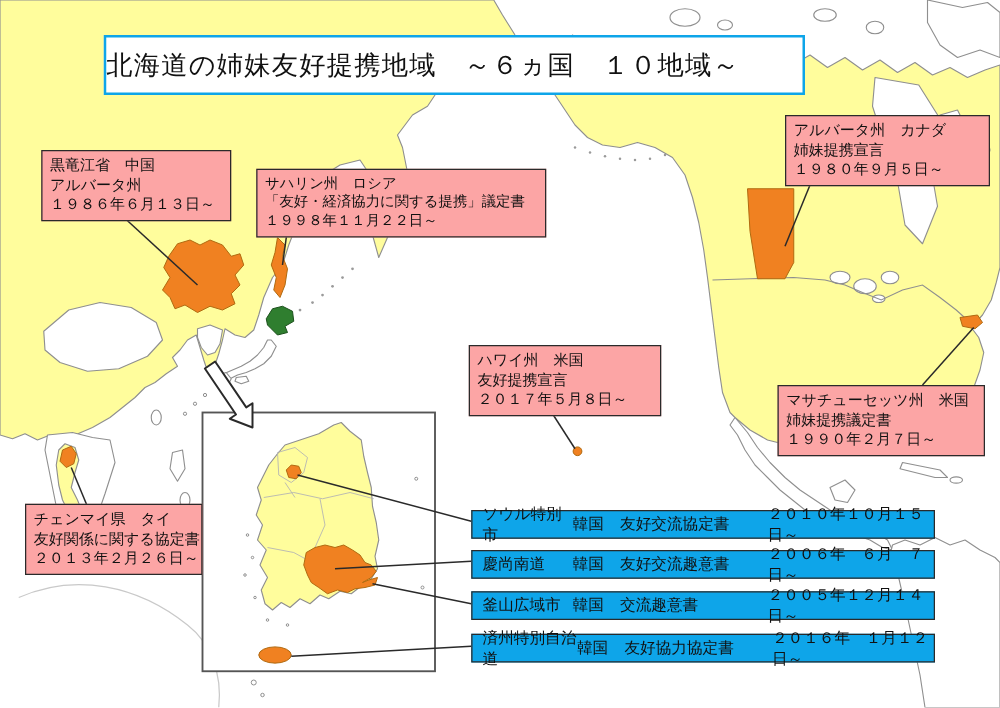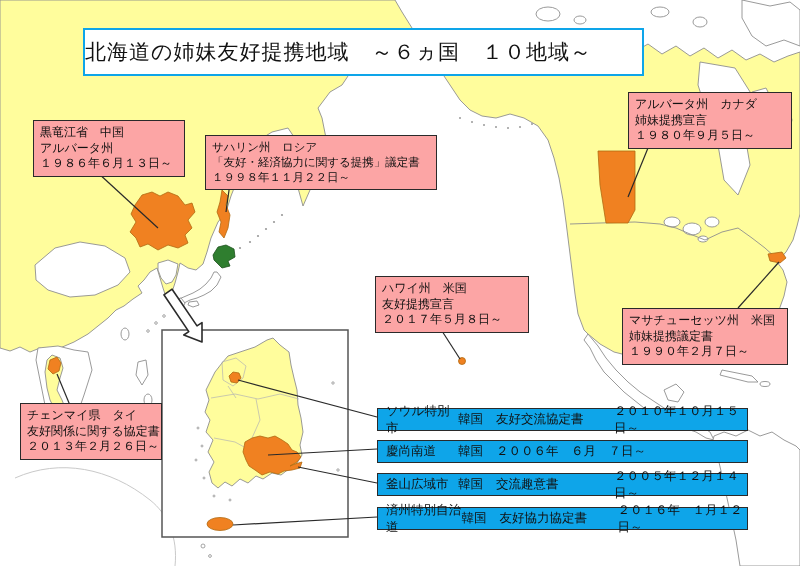--- a/index.html
+++ b/index.html
@@ -263,20 +263,21 @@
 
   <div class="krow" style="top:408px;">
     <span class="c-region">ソウル特別市</span>
     <span class="c-country">韓国</span>
     <span class="c-agree">友好交流協定書</span>
     <span class="c-date">２０１０年１０月１５日～</span>
   </div>
   <div class="krow" style="top:440px;align-items:center;">
     <span class="c-region">慶尚南道</span>
     <span class="c-country">韓国</span>
+    <span class="c-agree">友好交流趣意書</span>
     <span class="c-date">２００６年　６月　７日～</span>
   </div>
   <div class="krow" style="top:473px;">
     <span class="c-region">釜山広域市</span>
     <span class="c-country">韓国</span>
     <span class="c-agree">交流趣意書</span>
     <span class="c-date">２００５年１２月１４日～</span>
   </div>
   <div class="krow" style="top:507px;">
     <span class="c-region">済州特別自治道</span>

